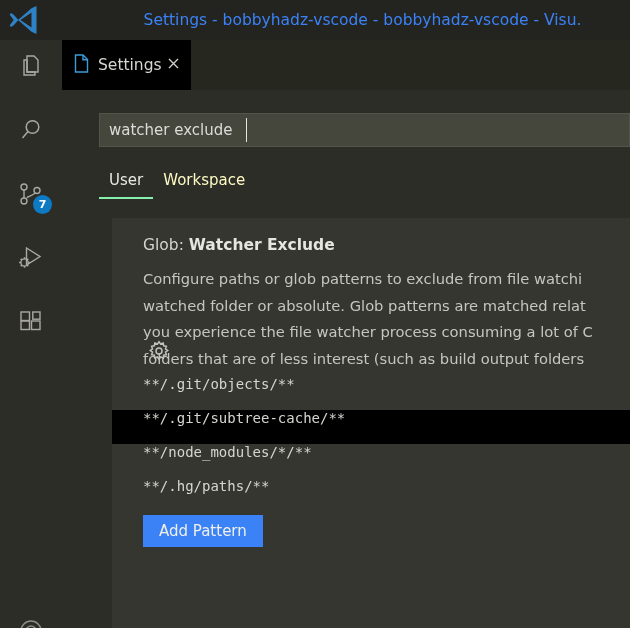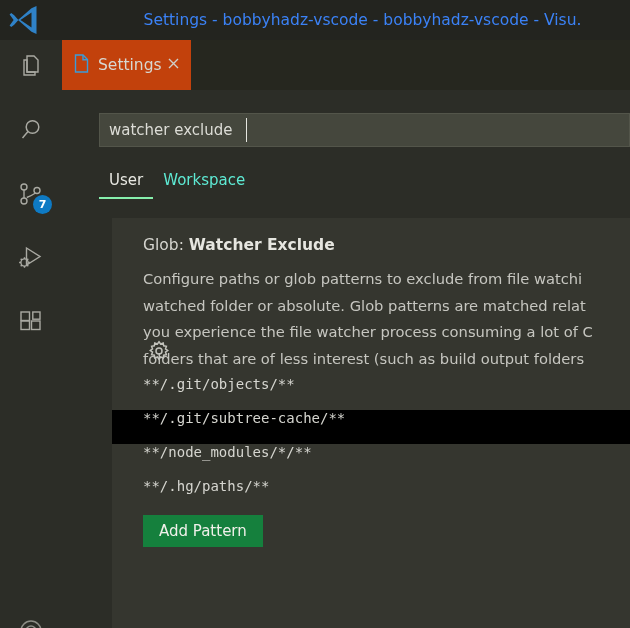--- a/index.html
+++ b/index.html
@@ -85,21 +85,21 @@
     position: absolute;
     left: 62px; top: 40px;
     width: 568px; height: 50px;
     background: #26271f;
   }
   .tab {
     position: absolute;
     left: 0; top: 0;
     height: 50px;
     width: 129px;
-    background: #c2410c;
+    background: #000000;
     display: flex;
     align-items: center;
     padding-left: 12px;
     box-sizing: border-box;
   }
   .tab-file-icon { margin-right: 9px; display: block; }
   .tab-label {
     font-size: 15.5px;
     color: #d8d8d2;
     white-space: nowrap;
@@ -149,21 +149,21 @@
 
   .scope-tabs {
     position: absolute;
     left: 37px; top: 80px;
     height: 32px;
     display: flex;
     align-items: flex-start;
   }
   .scope-tab {
     font-size: 15px;
-    color: #5eead4;
+    color: #fef9c3;
     padding: 0 10px 8px 10px;
     white-space: nowrap;
   }
   .scope-tab.active {
     color: #e8e8e2;
     border-bottom: 2px solid #86efac;
   }
 
   
   .settings-body {
@@ -228,21 +228,21 @@
     font-size: 14px;
     color: #d6d6d0;
     white-space: nowrap;
   }
 
   .add-pattern-btn {
     position: absolute;
     left: 31px; top: 297px;
     height: 32px;
     padding: 0 16px;
-    background: #15803d;
+    background: #3b82f6;
     color: #f0f0ea;
     border: none;
     font-size: 15px;
     font-family: "DejaVu Sans", "Liberation Sans", sans-serif;
     cursor: pointer;
     display: flex;
     align-items: center;
     justify-content: center;
   }
 </style>

